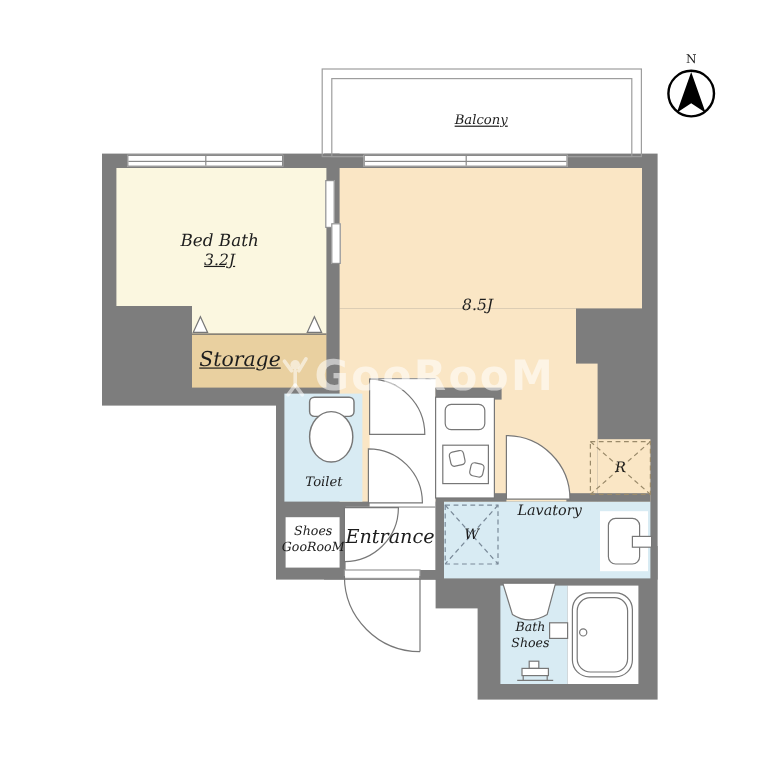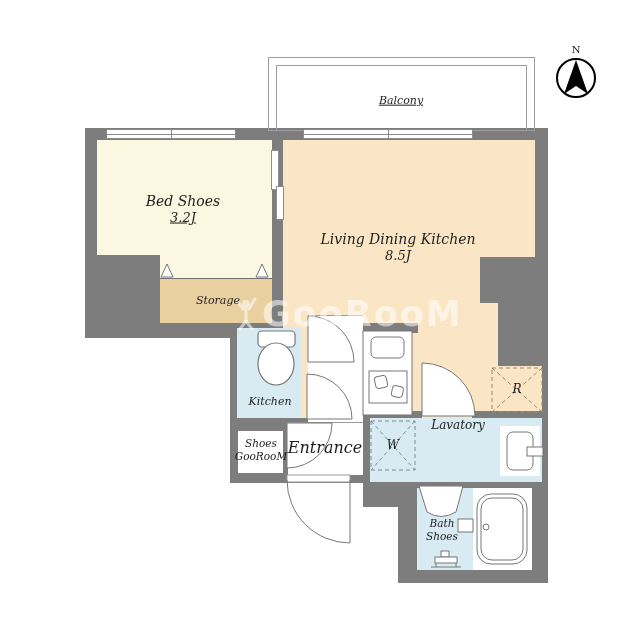--- a/index.html
+++ b/index.html
@@ -157,26 +157,25 @@
           <path d="M21 2 L15 12"></path>
           <path d="M12 12 L12 24"></path>
         <path d="M12 24 L6 32"></path>
           <path d="M12 24 L18 32"></path>
       </g>
     </svg>
     <span>GooRooM</span>
   </div>
 
   <div class="lbl" style="left:401px;top:101px;font-size:11px;text-decoration:underline;">Balcony</div>
-  <div class="lbl" style="left:183px;top:201px;font-size:14px;">Bed Shoes</div>
+  <div class="lbl" style="left:183px;top:201px;font-size:14px;">Bed Bath</div>
   <div class="lbl" style="left:183px;top:218px;font-size:13px;text-decoration:underline;">3.2J</div>
-  <div class="lbl" style="left:398px;top:239px;font-size:14px;">Living Dining Kitchen</div>
   <div class="lbl" style="left:398px;top:256px;font-size:13px;">8.5J</div>
-  <div class="lbl" style="left:218px;top:301px;font-size:11px;">Storage</div>
-  <div class="lbl" style="left:270px;top:402px;font-size:11px;">Kitchen</div>
+  <div class="lbl" style="left:200px;top:301px;font-size:17px;text-decoration:underline;">Storage</div>
+  <div class="lbl" style="left:270px;top:402px;font-size:11px;">Toilet</div>
   <div class="lbl" style="left:261px;top:443px;font-size:10.5px;font-style:italic;">Shoes</div>
   <div class="lbl" style="left:261px;top:456px;font-size:10.5px;">GooRooM</div>
   <div class="lbl" style="left:325px;top:448px;font-size:16px;">Entrance</div>
   <div class="lbl" style="left:393px;top:446px;font-size:12px;">W</div>
   <div class="lbl" style="left:458px;top:426px;font-size:12px;">Lavatory</div>
   <div class="lbl" style="left:517px;top:390px;font-size:12px;">R</div>
   <div class="lbl" style="left:442px;top:523px;font-size:10.5px;">Bath</div>
   <div class="lbl" style="left:442px;top:536px;font-size:10.5px;">Shoes</div>
   <div class="lbl" style="left:576px;top:50px;font-size:10px;font-style:normal;">N</div>
 

